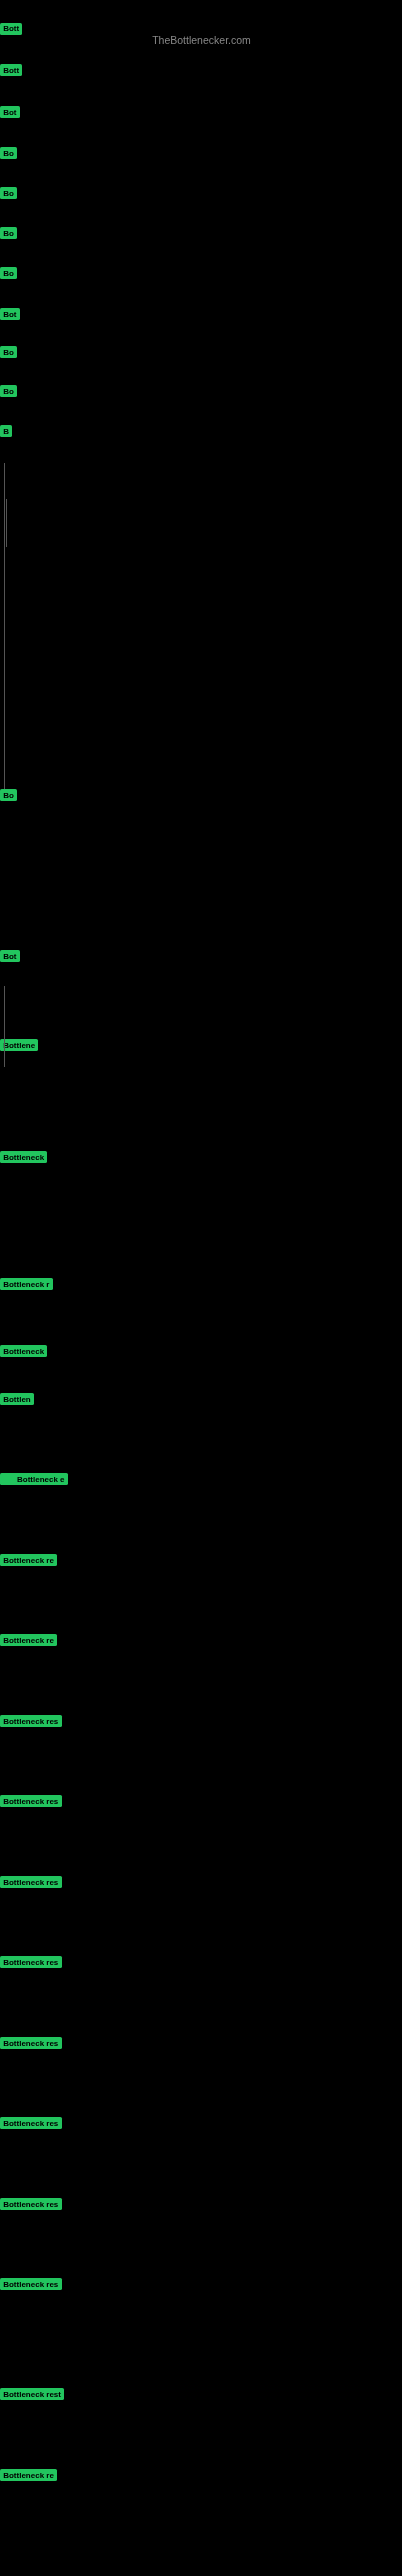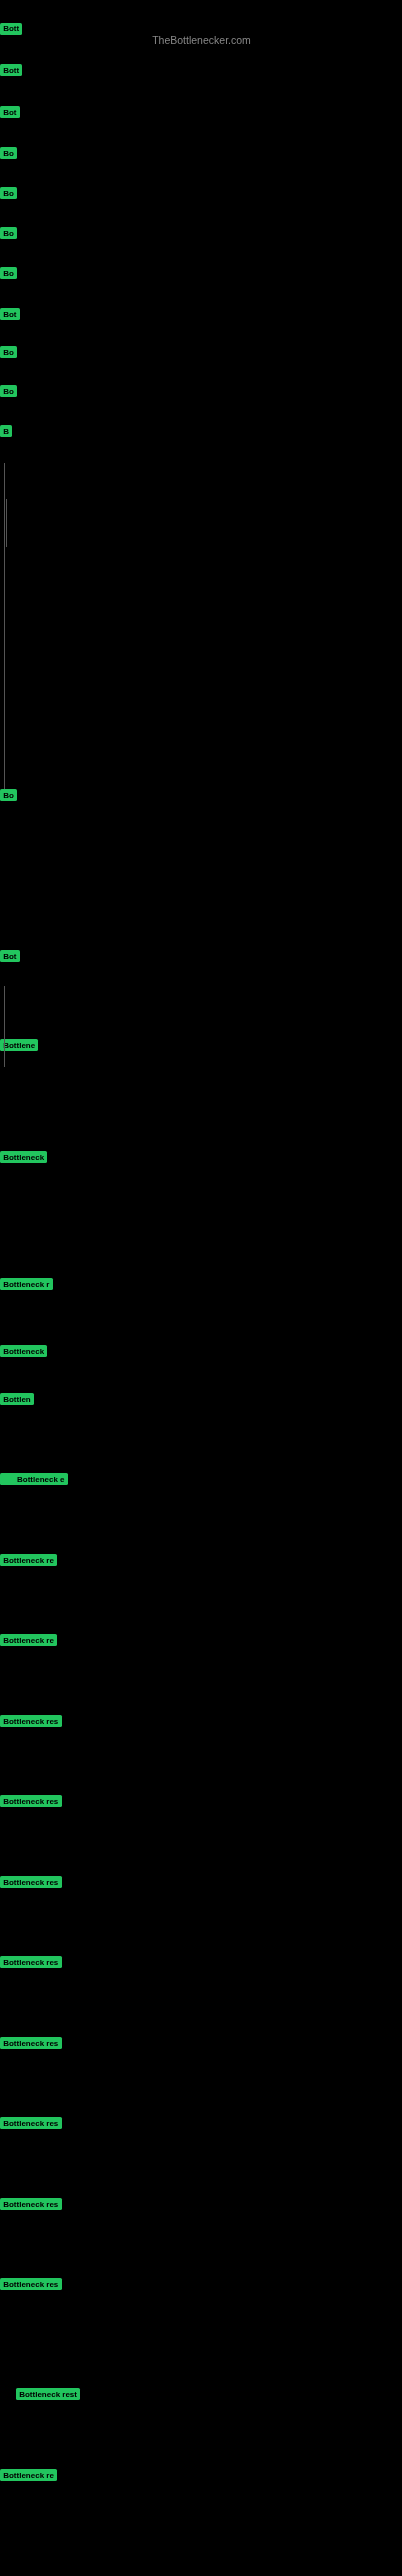--- a/index.html
+++ b/index.html
@@ -71,21 +71,21 @@
     <div class="label-badge" style="top: 1554px; left: 0px;">Bottleneck re</div>
     <div class="label-badge" style="top: 1634px; left: 0px;">Bottleneck re</div>
     <div class="label-badge" style="top: 1715px; left: 0px;">Bottleneck res</div>
     <div class="label-badge" style="top: 1795px; left: 0px;">Bottleneck res</div>
     <div class="label-badge" style="top: 1876px; left: 0px;">Bottleneck res</div>
     <div class="label-badge" style="top: 1956px; left: 0px;">Bottleneck res</div>
     <div class="label-badge" style="top: 2037px; left: 0px;">Bottleneck res</div>
     <div class="label-badge" style="top: 2117px; left: 0px;">Bottleneck res</div>
     <div class="label-badge" style="top: 2198px; left: 0px;">Bottleneck res</div>
     <div class="label-badge" style="top: 2278px; left: 0px;">Bottleneck res</div>
-    <div class="label-badge" style="top: 2388px; left: 16px; text-align: right;">Bottleneck rest</div>
+    <div class="label-badge" style="top: 2388px; left: 0px; text-align: right;">Bottleneck rest</div>
     <div class="label-badge" style="top: 2469px; left: 0px;">Bottleneck re</div>
   </div>
 <div id="lines-container">
     <div class="vertical-line" style="top: 463px; left: 4px; height: 81px;"></div>
     <div class="vertical-line" style="top: 499px; left: 6.4px; height: 48px;"></div>
     <div class="vertical-line" style="top: 539px; left: 4px; height: 250px;"></div>
     <div class="vertical-line" style="top: 986px; left: 4px; height: 81px;"></div>
   </div>
 
 

